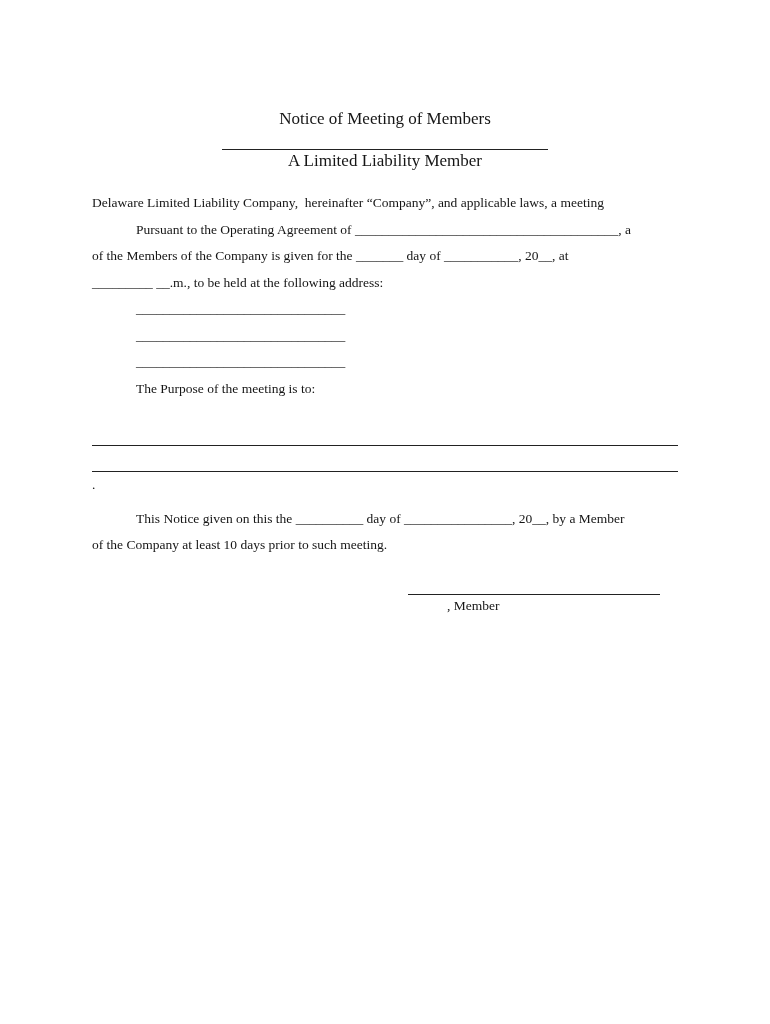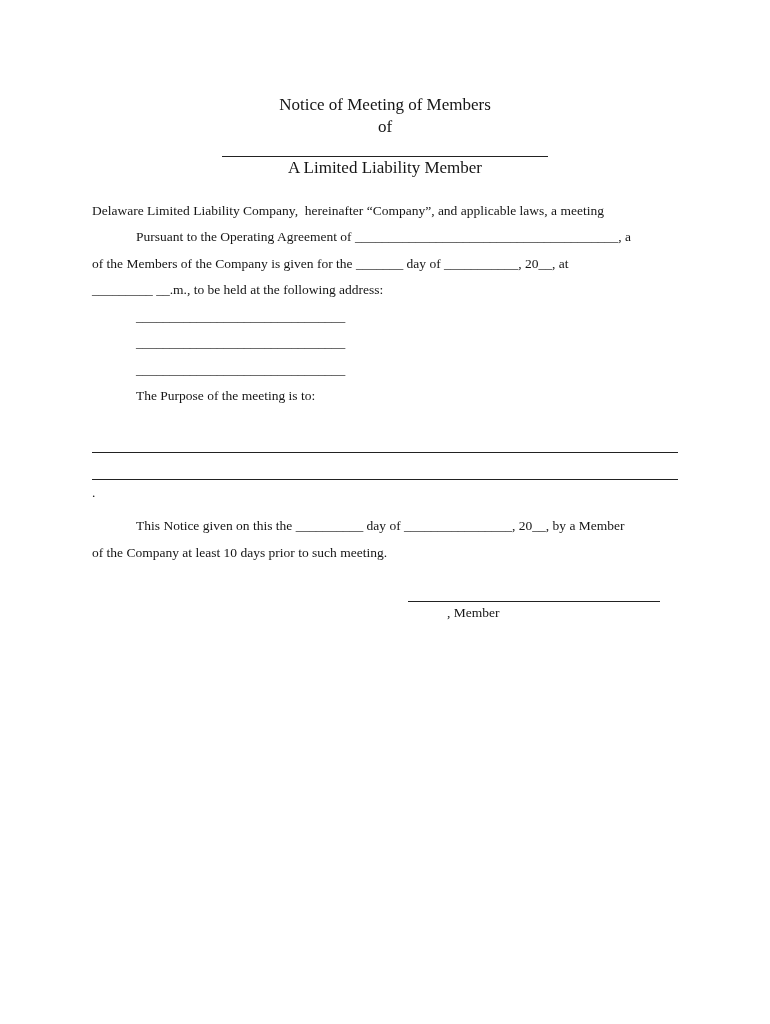--- a/index.html
+++ b/index.html
@@ -19,20 +19,21 @@
   .content {
     padding: 94px 92px 0 92px;
     font-size: 13.5px;
     line-height: 26.5px;
   }
 
   .title-block {
     text-align: center;
     font-size: 17px;
     line-height: 21.5px;
+    margin-top: 14px;
   }
 
   .title-blank {
     width: 326px;
     margin: 0 auto;
     height: 20px;
     border-bottom: 1px solid #222;
   }
 
   .para.p1 { margin-top: 19px; }
@@ -62,21 +63,20 @@
   }
 </style>
 </head>
 <body>
 
 <div class="page">
   <div class="content">
 
     <div class="title-block">
       <div class="title-line">Notice of Meeting of Members</div>
-      <div class="title-line">of</div>
       <div class="title-blank"></div>
       <div class="title-line">A Limited Liability Member</div>
     </div>
 
     <div class="para p1">
       <div class="line">Delaware Limited Liability Company,  hereinafter “Company”, and applicable laws, a meeting</div>
       <div class="line indent">Pursuant to the Operating Agreement of _______________________________________, a</div>
       <div class="line">of the Members of the Company is given for the _______ day of ___________, 20__, at</div>
       <div class="line">_________ __.m., to be held at the following address:</div>
     </div>

